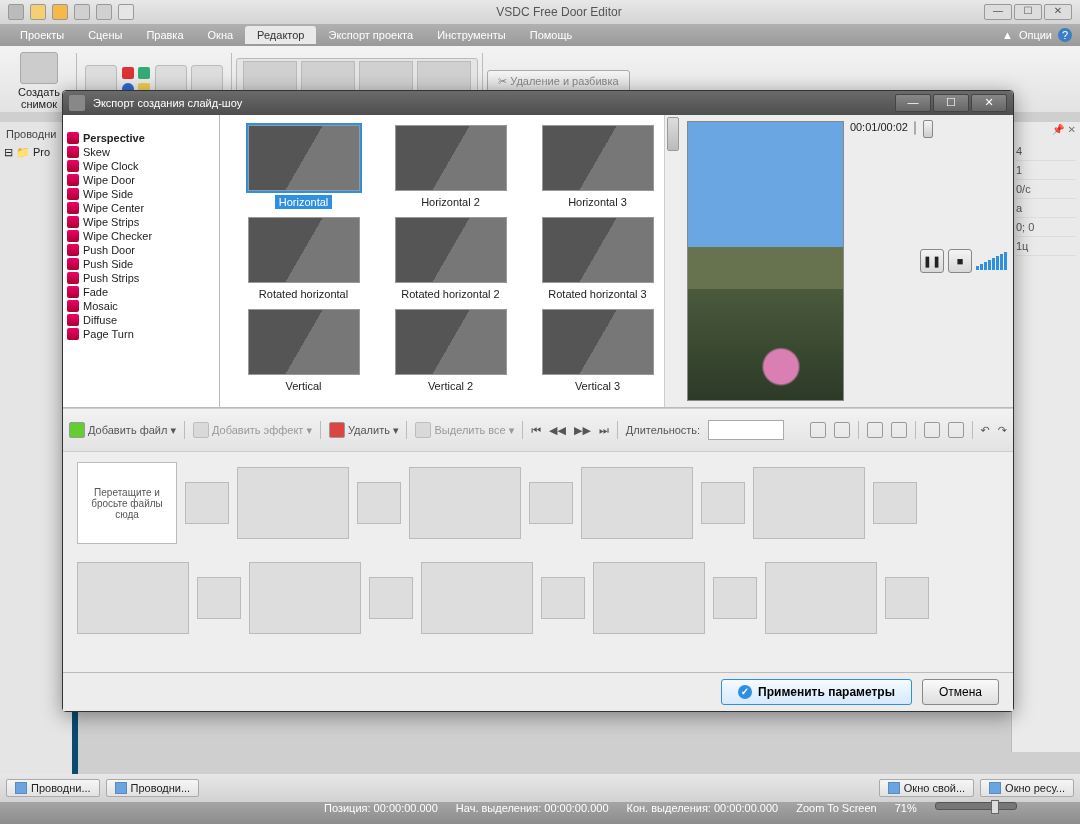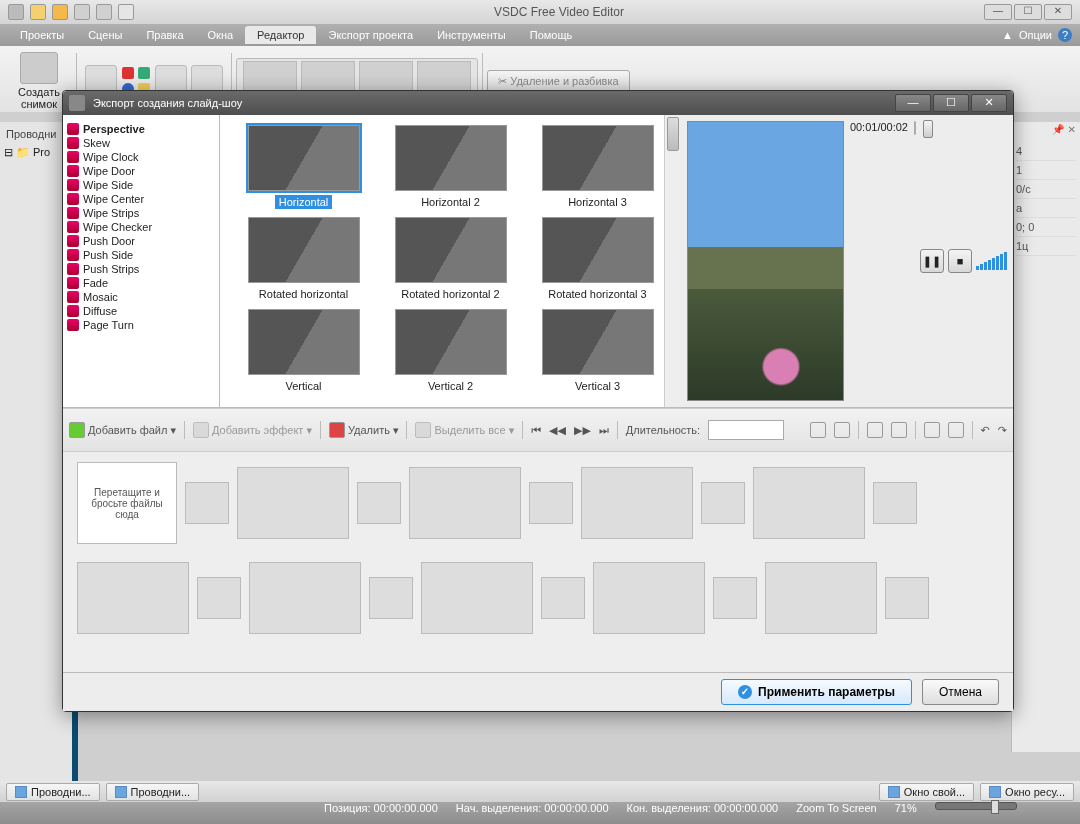--- a/index.html
+++ b/index.html
@@ -22,33 +22,33 @@
 .ribbon-group .mini{width:12px;height:12px;border-radius:2px;margin:1px}
 .ribbon-group .grid2{display:grid;grid-template-columns:repeat(2,14px);gap:2px}
 .thumb-strip{display:flex;gap:4px;padding:2px 6px;border:1px solid #bbb;border-radius:3px;background:#e5e5e5}
 .thumb-strip .t{width:52px;height:38px;background:#d0d0d0;border:1px solid #bbb}
 .del-btn{border:1px solid #aaa;background:linear-gradient(#f5f5f5,#dcdcdc);padding:4px 10px;border-radius:3px;color:#888}
 .body-area{position:absolute;top:112px;left:0;right:0;bottom:22px;background:#cfcfcf}
 .left-panel{position:absolute;left:0;top:10px;width:64px;bottom:10px;background:#e5e5e5;border-right:6px solid #0c4a6e;padding:4px;font-size:11px}
 .left-panel .hdr{color:#444;padding:2px 2px 4px}
 .left-panel .tree-item{padding:2px 0}
 .statusbar{position:absolute;bottom:0;left:0;right:0;height:22px;background:linear-gradient(#a5a5a5,#8c8c8c);display:flex;color:#fff;font-size:11px;padding:0 6px;gap:18px}
-.taskbar{position:absolute;bottom:22px;left:0;right:0;height:21px;background:linear-gradient(#e8e8e8,#d2d2d2);display:flex;align-items:center;padding:0 6px;gap:6px}
+.taskbar{position:absolute;bottom:22px;left:0;right:0;height:28px;background:linear-gradient(#e8e8e8,#d2d2d2);display:flex;align-items:center;padding:0 6px;gap:6px}
 .taskbar .tb{border:1px solid #aaa;background:linear-gradient(#f6f6f6,#e2e2e2);padding:2px 8px;border-radius:2px;display:flex;align-items:center;gap:4px}
 .taskbar .sq{width:10px;height:10px;background:#6aa5e0;border:1px solid #5a8abf}
 
 
 .dialog{position:absolute;left:62px;top:90px;width:950px;height:620px;background:#ededed;border:1px solid #333;box-shadow:0 4px 20px rgba(0,0,0,0.4);border-radius:4px;display:flex;flex-direction:column}
 .dlg-titlebar{height:24px;background:linear-gradient(#6a6a6a,#4e4e4e);border-radius:4px 4px 0 0;display:flex;align-items:center;color:#fff;padding:0 6px;gap:8px}
 .dlg-titlebar .ic{width:16px;height:16px;background:#888;border-radius:2px}
 .dlg-titlebar .dlg-win{margin-left:auto;display:flex;gap:2px}
 .dlg-titlebar .dlg-win div{width:34px;height:16px;background:linear-gradient(#888,#666);border:1px solid #444;border-radius:2px;text-align:center;line-height:14px;font-size:11px;color:#fff}
 .dlg-body{flex:1;display:flex;flex-direction:column;min-height:0}
 .dlg-top{flex:1;display:flex;min-height:0;border-bottom:1px solid #bbb}
-.effect-tree{width:152px;border-right:1px solid #bbb;background:#fff;overflow:auto;padding:7px 2px}
+.effect-tree{width:152px;border-right:1px solid #bbb;background:#fff;overflow:auto;padding:16px 2px}
 .effect-tree .row{display:flex;align-items:center;gap:4px;padding:1px 2px;white-space:nowrap}
 .effect-tree .row .bx{width:12px;height:12px;background:linear-gradient(#e06,#a03);border-radius:2px}
 .effect-tree .row.sel{font-weight:bold}
 .effect-grid{flex:1;background:#fff;overflow:auto;position:relative}
 .grid-inner{display:grid;grid-template-columns:repeat(3,1fr);gap:8px 8px;padding:10px 14px}
 .eff-item{display:flex;flex-direction:column;align-items:center}
 .eff-item .thumb{width:110px;height:64px;background:linear-gradient(120deg,#555 0 50%,#777 50% 100%);border:1px solid #999}
 .eff-item.sel .thumb{outline:2px solid #2f8fe0}
 .eff-item .lbl{margin-top:4px;padding:1px 4px}
 .eff-item.sel .lbl{background:#2f8fe0;color:#fff}
@@ -94,21 +94,21 @@
 
   <div class="titlebar">
     <div class="qat">
       <span></span>
       <span style="background:#f5d070"></span>
       <span style="background:#f5b84a"></span>
       <span style="background:#d0d0d0"></span>
       <span style="background:#d0d0d0"></span>
       <span style="background:#e5e5e5"></span>
     </div>
-    <div class="title">VSDC Free Video Editor</div>
+    <div class="title">VSDC Free Door Editor</div>
     <div class="win-controls">
       <div>—</div>
       <div>☐</div>
       <div>✕</div>
     </div>
   </div>
 
   <div class="menubar">
     <div class="tab">Проекты</div>
     <div class="tab">Сцены</div>

